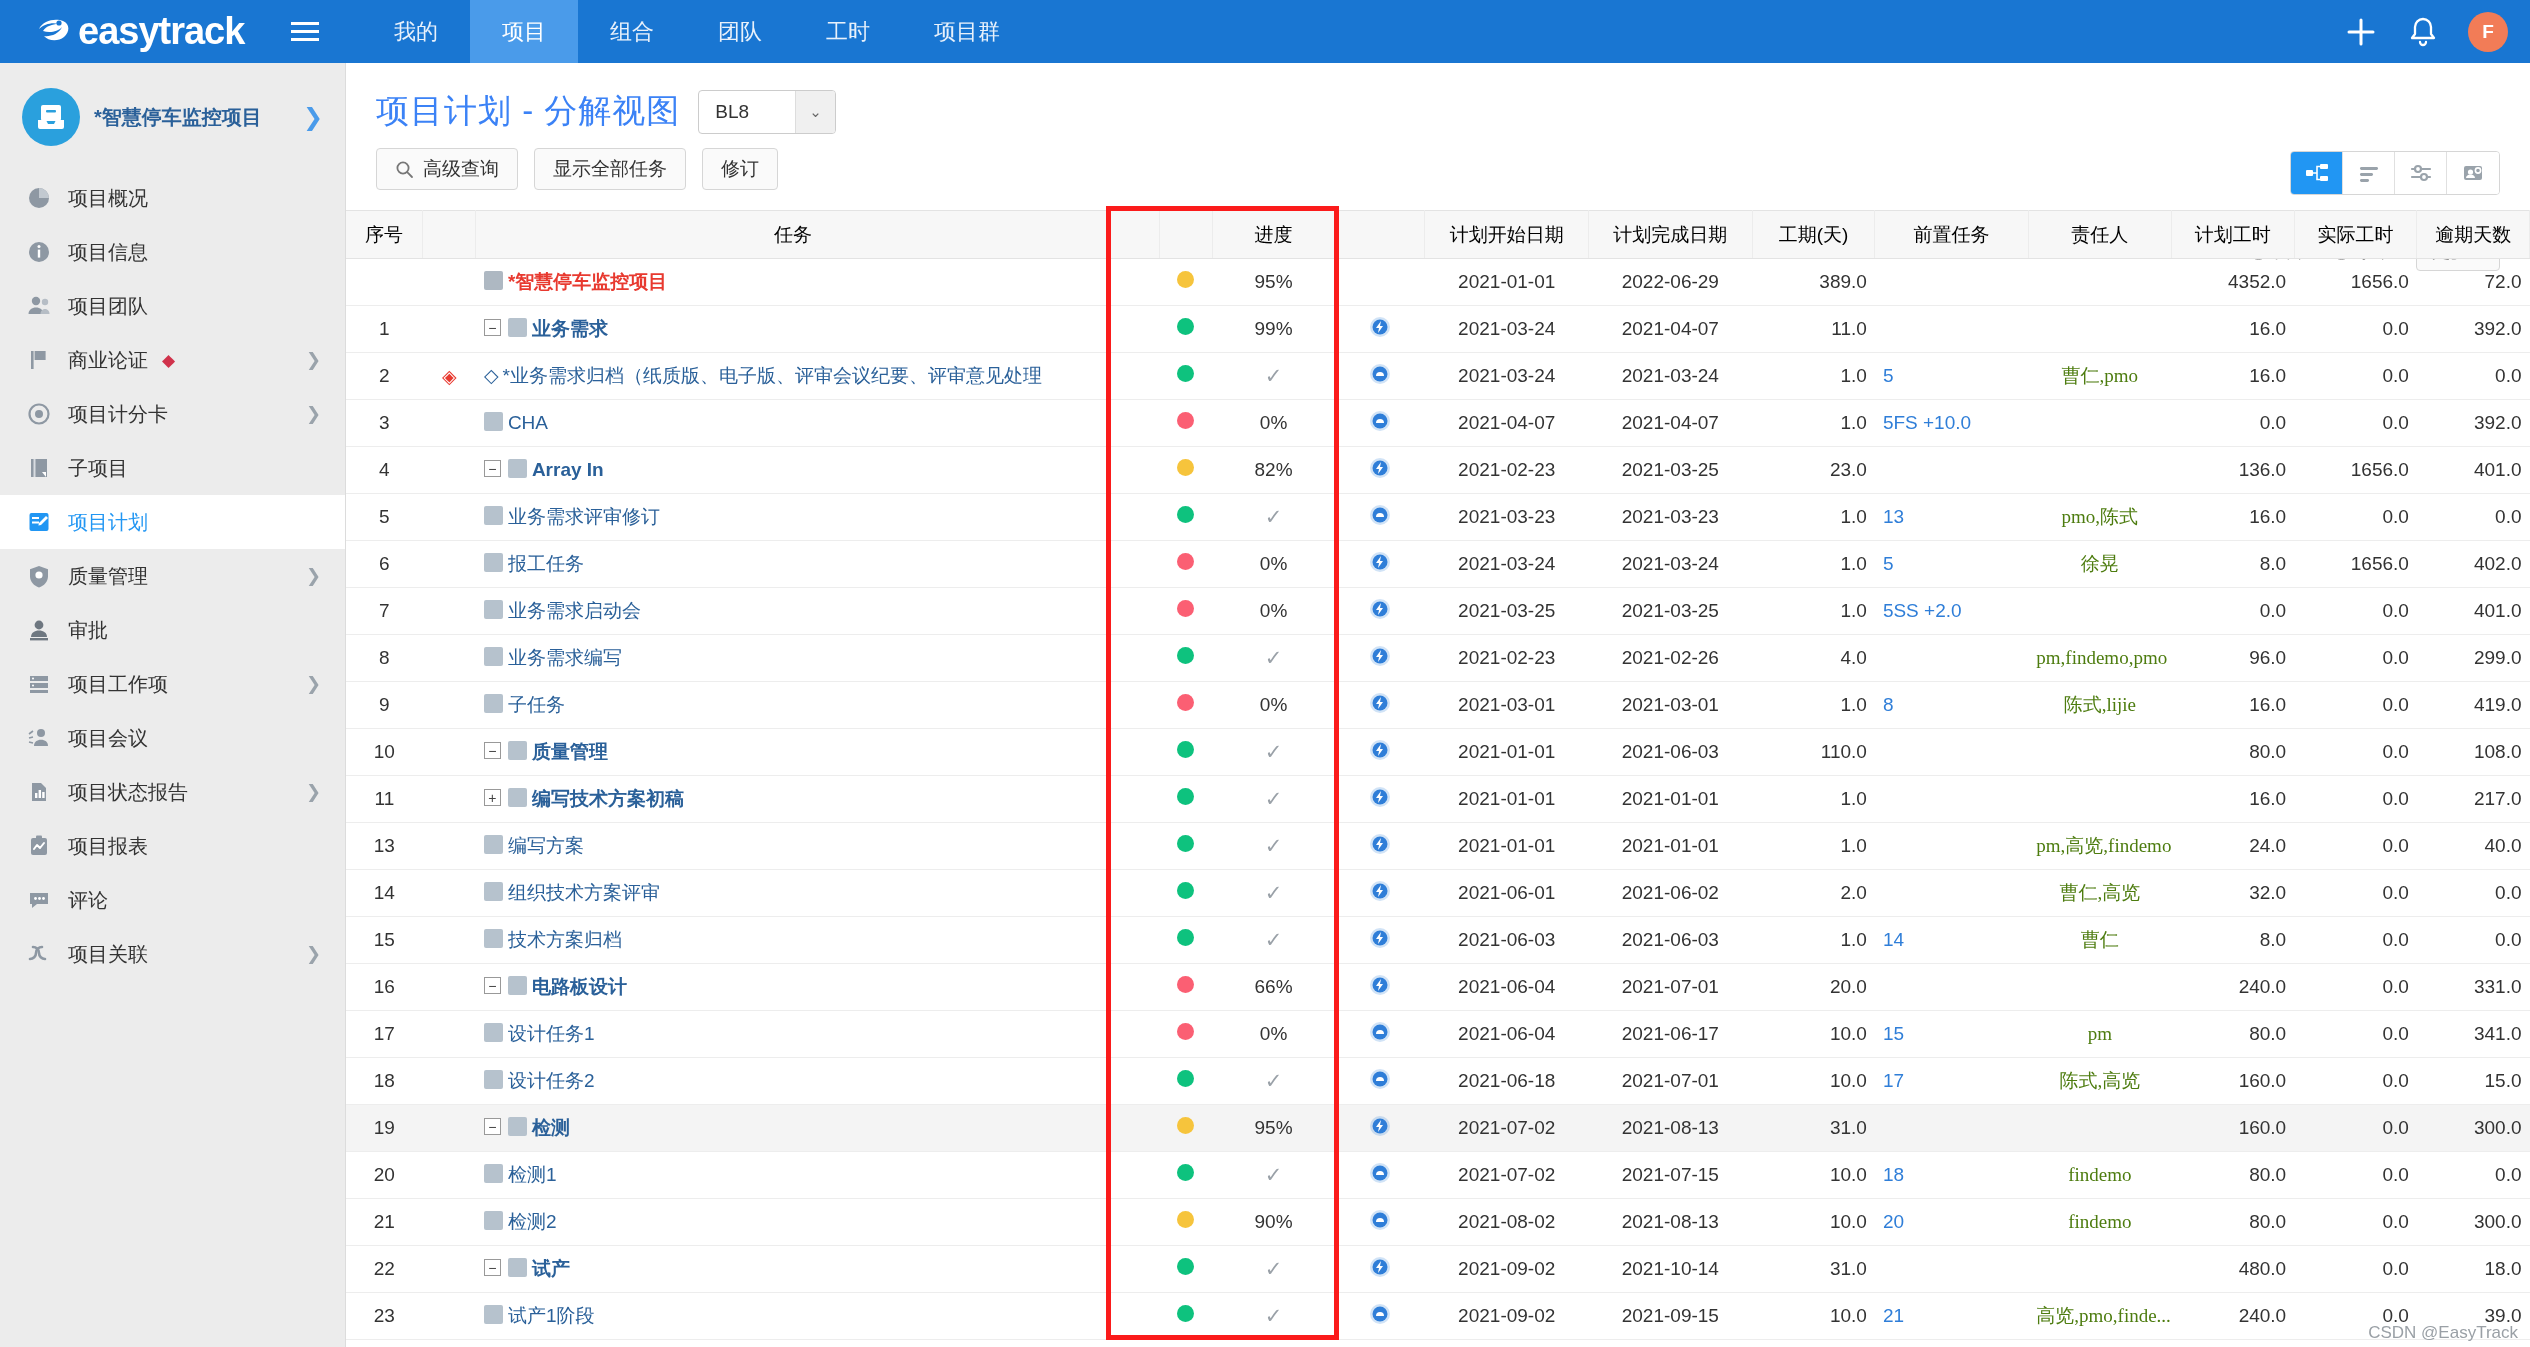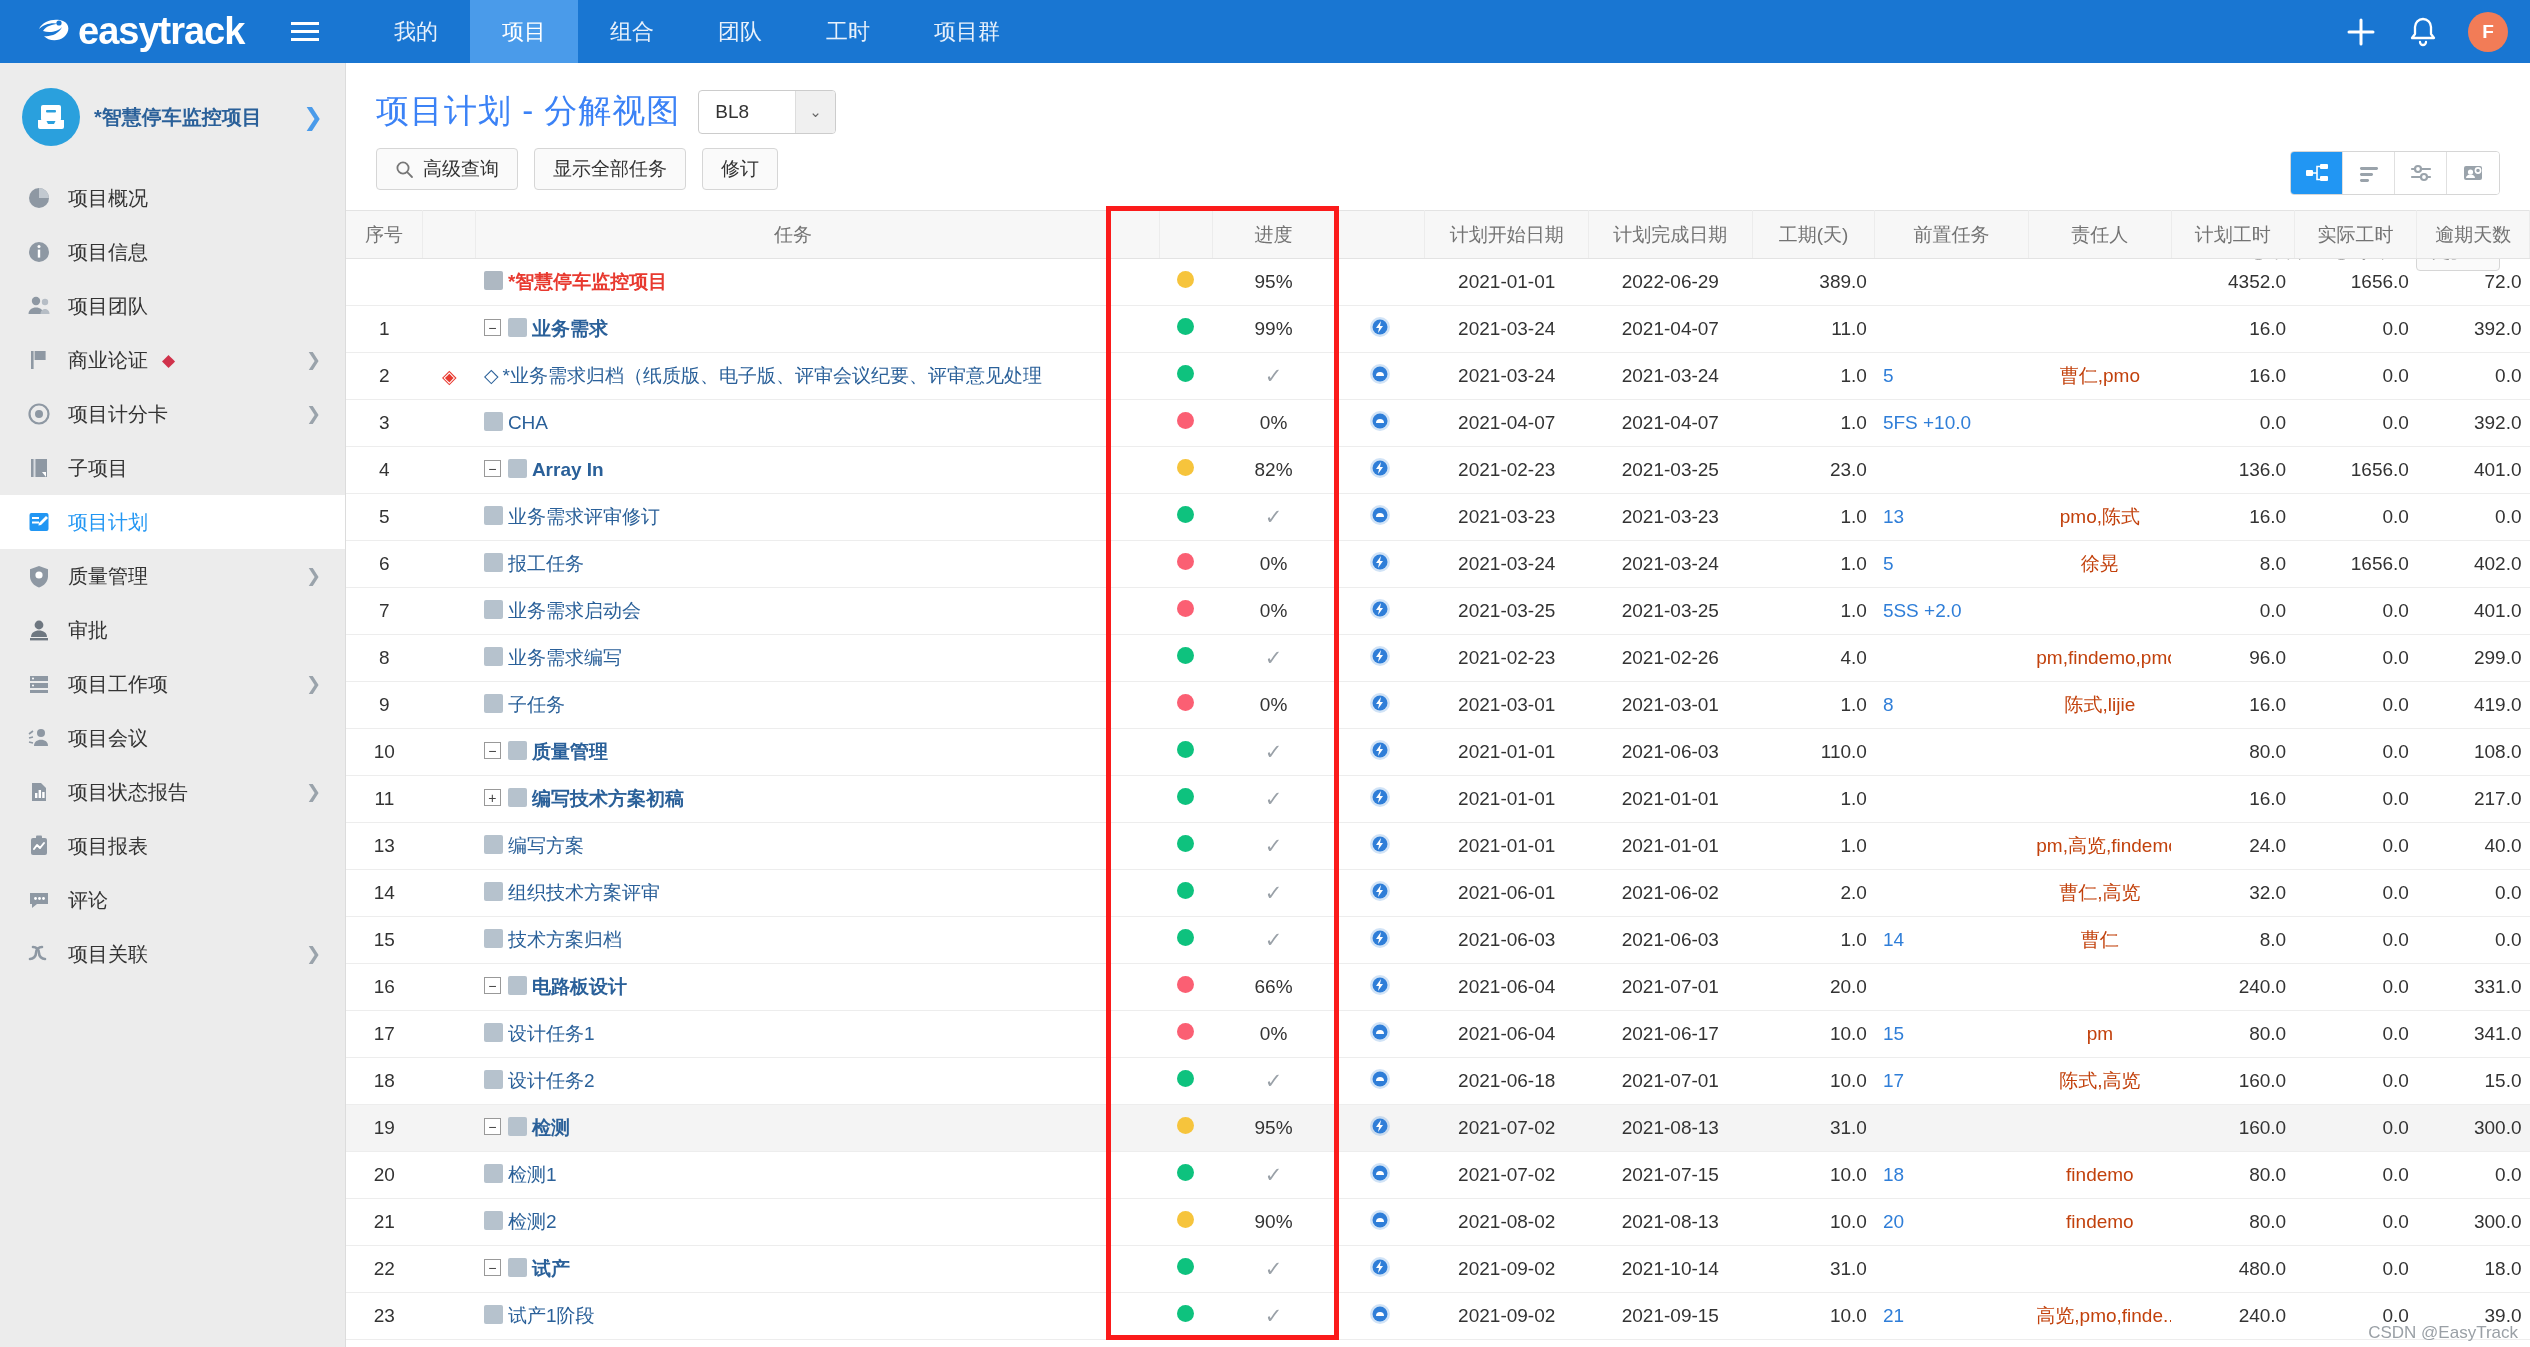--- a/index.html
+++ b/index.html
@@ -83,21 +83,21 @@
   .radio .dot { width:17px; height:17px; border-radius:50%; border:1px solid #9b9b9b; margin-right:6px; background:#fff; position:relative;}
   .radio.sel .dot:after { content:""; position:absolute; left:3px; top:3px; width:9px; height:9px; border-radius:50%; background:#777;}
   .more-btn { border:1px solid #d6d6d6; background:#fafafa; border-radius:4px; height:40px; display:flex; align-items:center; padding:0 14px; font-size:19px; cursor:pointer;}
 
   
   #tablewrap { margin-top:6px; position:relative; }
   table.grid { border-collapse:collapse; width:100%; table-layout:fixed; }
   table.grid th {
     background:#f7f7f7; border-top:1px solid #e3e3e3; border-bottom:1px solid #e3e3e3;
     border-right:1px solid #ececec;
-    font-size:19px; font-weight:normal; color:#737373; height:48px; padding:0 8px;
+    font-size:19px; font-weight:normal; color:#000000; height:48px; padding:0 8px;
   }
   table.grid td {
     border-bottom:1px solid #ededed; height:47px; font-size:19px; color:#333;
     padding:0 8px; white-space:nowrap; overflow:hidden;
   }
   tr.row-alt td { background:#f4f4f4; }
   td.c-num { text-align:center; color:#333; }
   td.c-task { text-align:left; }
   td.c-center { text-align:center; }
   td.c-right { text-align:right; }
@@ -113,21 +113,21 @@
   }
   .ticon {
     display:inline-block; width:19px; height:19px; background:#b6c2cd; border-radius:2px;
     margin-right:5px; vertical-align:middle; position:relative; top:-2px;
   }
   .ticon.doc { background:#aeb8c2; }
   .dot-st { display:inline-block; width:17px; height:17px; border-radius:50%; }
   .g { background:#0ec27e; } .y { background:#f6c43c; } .r { background:#fb5f73; }
   .chk { color:#9aa1a8; font-size:21px; }
   .pre-link { color:#2f7ed8; }
-  .resp { color:#c2410c; }
+  .resp { color:#4d7c0f;font-family:Liberation Serif, serif; }
   .milestone { color:#2a6099; font-size:19px; margin-right:4px; }
   .warnico { color:#e8392f; font-size:19px; }
 
   
   #redbox {
     position:absolute; border:5px solid #fb1b1b; pointer-events:none; z-index:40;
   }
   
   #wm { position:absolute; right:12px; bottom:4px; color:#9aa0a6; font-size:17px; z-index:50; }
 </style>

